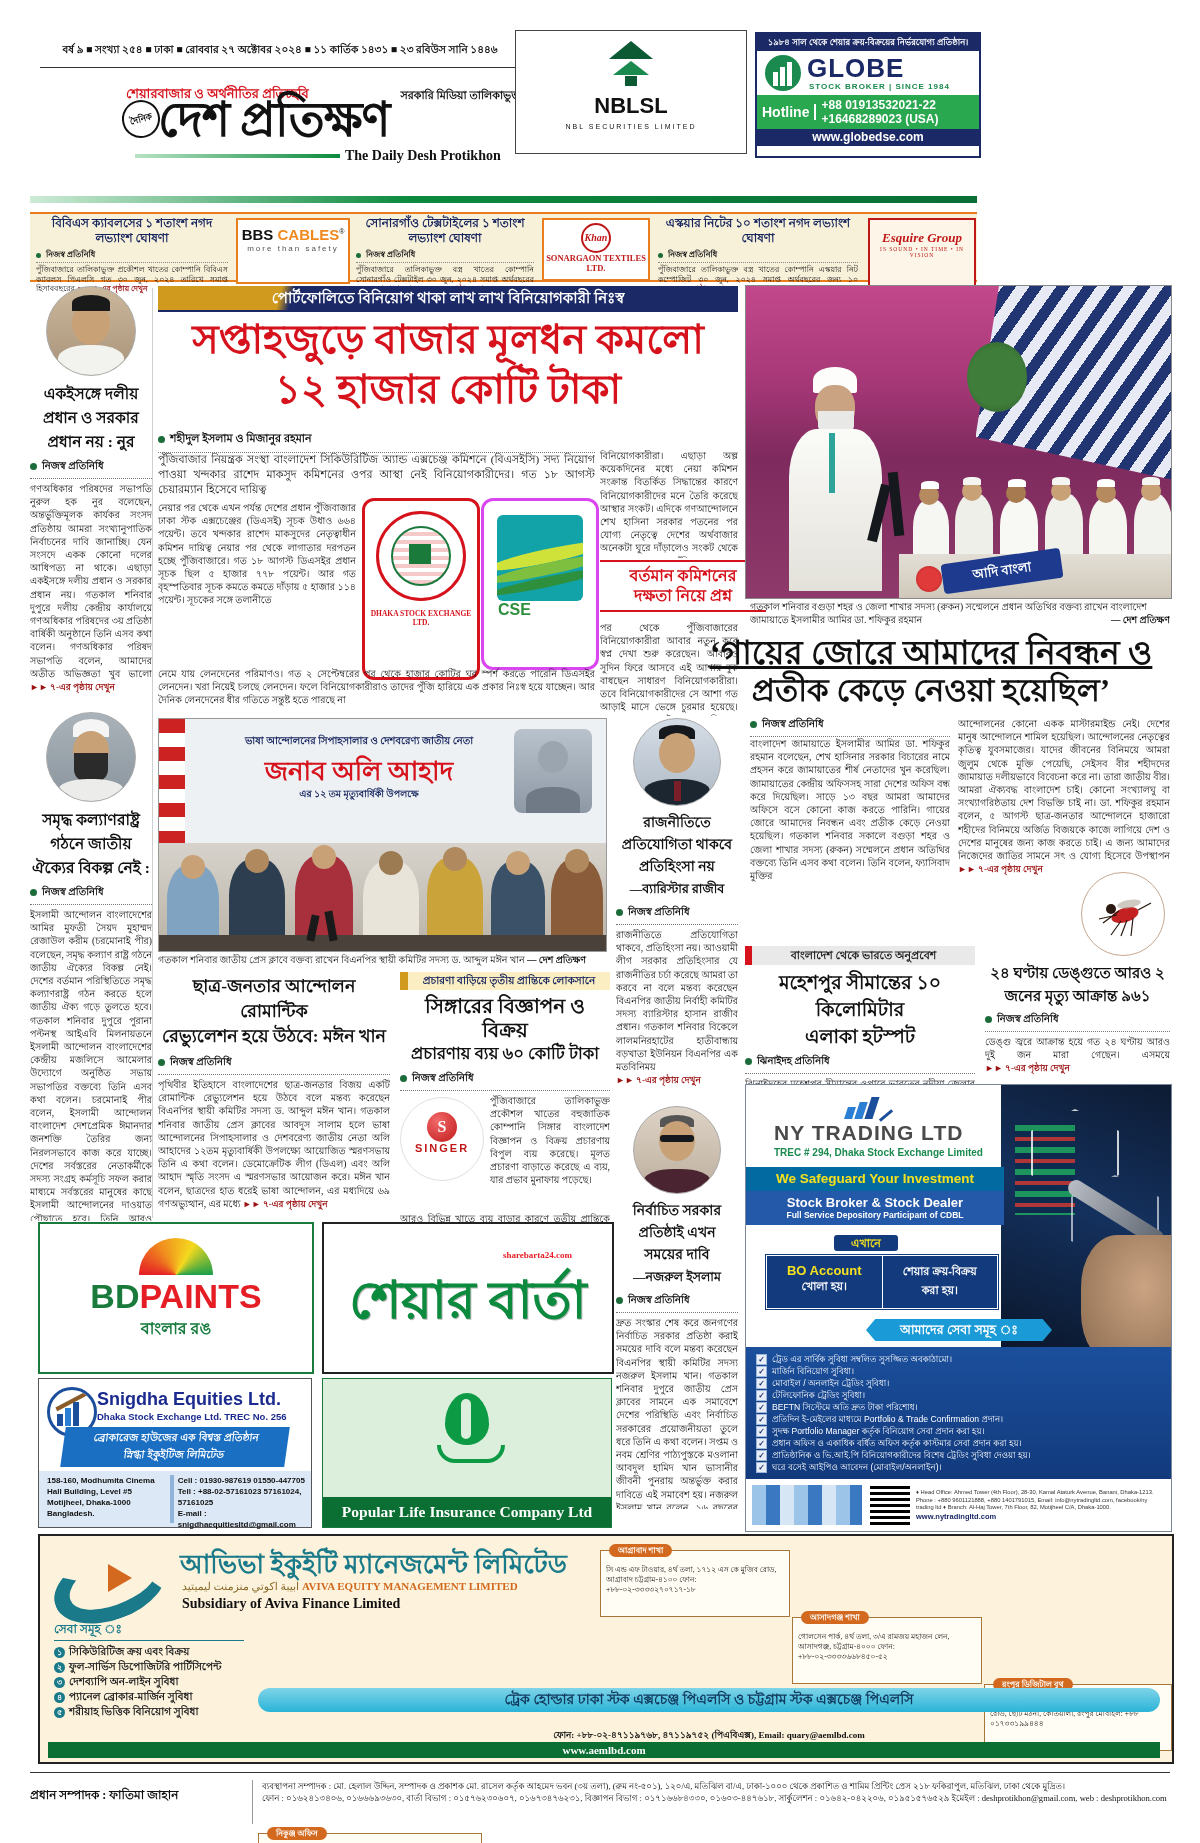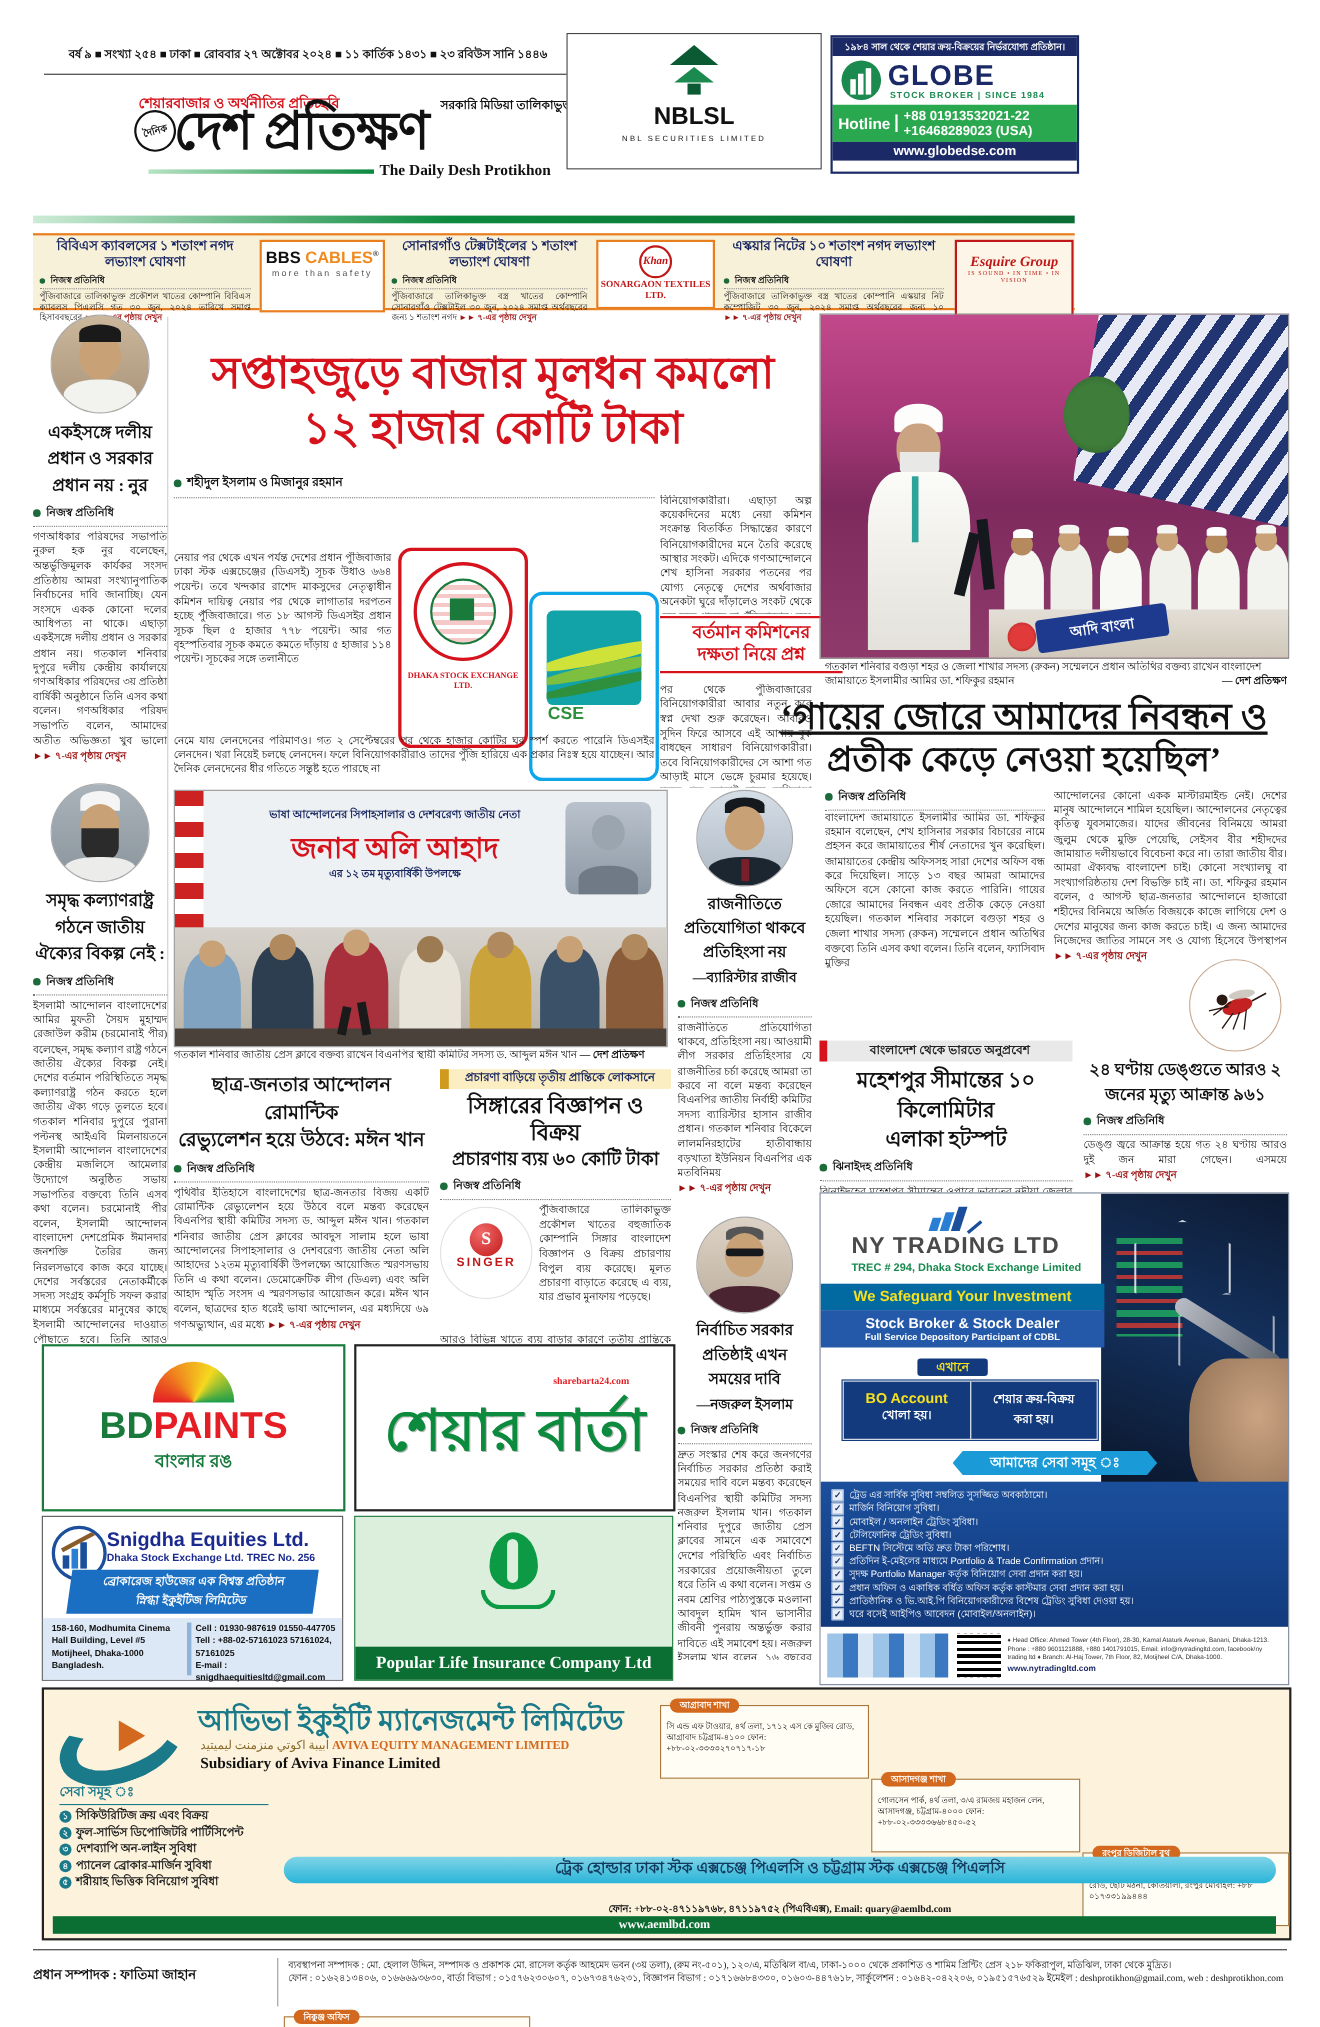--- a/index.html
+++ b/index.html
@@ -149,38 +149,40 @@
       <div class="pb" style="bottom:0;width:64px;height:22px;background:#ececea;"></div>
     </div>
     <div class="b ctr ovh" style="font-size:15.5px;line-height:24px;height:72px;margin-top:6px;">সমৃদ্ধ কল্যাণরাষ্ট্র গঠনে জাতীয় ঐক্যের বিকল্প নেই : চরমোনাই পীর</div>
     <div class="byline" style="margin-top:4px;"><span class="dot"></span><span>নিজস্ব প্রতিনিধি</span></div>
     <div class="just body-s ovh" style="height:312px;">
       <span>ইসলামী আন্দোলন বাংলাদেশের আমির মুফতী সৈয়দ মুহাম্মদ রেজাউল করীম (চরমোনাই পীর) বলেছেন, সমৃদ্ধ কল্যাণ রাষ্ট্র গঠনে জাতীয় ঐক্যের বিকল্প নেই। দেশের বর্তমান পরিস্থিতিতে সমৃদ্ধ কল্যাণরাষ্ট্র গঠন করতে হলে জাতীয় ঐক্য গড়ে তুলতে হবে। গতকাল শনিবার দুপুরে পুরানা পল্টনস্থ আইএবি মিলনায়তনে ইসলামী আন্দোলন বাংলাদেশের কেন্দ্রীয় মজলিসে আমেলার উদ্যোগে অনুষ্ঠিত সভায় সভাপতির বক্তব্যে তিনি এসব কথা বলেন। চরমোনাই পীর বলেন, ইসলামী আন্দোলন বাংলাদেশ দেশপ্রেমিক ঈমানদার জনশক্তি তৈরির জন্য নিরলসভাবে কাজ করে যাচ্ছে। দেশের সর্বস্তরের নেতাকর্মীকে সদস্য সংগ্রহ কর্মসূচি সফল করার মাধ্যমে সর্বস্তরের মানুষের কাছে ইসলামী আন্দোলনের দাওয়াত পৌছাতে হবে। তিনি আরও বলেন, দেশে বিদেশে এখনও দেশবিরোধী ষড়যন্ত্র</span>
       
     </div>
   </div>
 
+  <div class="abs kicker" style="left:158px;top:286px;width:580px;height:24px;">পোর্টফোলিতে বিনিয়োগ থাকা লাখ লাখ বিনিয়োগকারী নিঃস্ব</div>
   <div class="abs ctr b red" style="left:158px;top:316px;width:580px;font-size:40px;line-height:48px;">সপ্তাহজুড়ে বাজার মূলধন কমলো</div>
   <div class="abs ctr b red" style="left:158px;top:366px;width:580px;font-size:40px;line-height:48px;">১২ হাজার কোটি টাকা</div>
 
   <div class="abs" style="left:158px;top:430px;width:437px;border-bottom:1px dotted #777;padding-bottom:3px;font-size:11px;font-weight:bold;">
     <span class="dot"></span><span>শহীদুল ইসলাম ও মিজানুর রহমান</span>
   </div>
+  <div class="abs just body-m ovh" style="left:158px;top:452px;width:437px;height:46px;">পুঁজিবাজার নিয়ন্ত্রক সংস্থা বাংলাদেশ সিকিউরিটিজ অ্যান্ড এক্সচেঞ্জ কমিশনে (বিএসইসি) সদ্য নিয়োগ পাওয়া খন্দকার রাশেদ মাকসুদ কমিশনের ওপর আস্থা নেই বিনিয়োগকারীদের। গত ১৮ আগস্ট চেয়ারম্যান হিসেবে দায়িত্ব</div>
   <div class="abs just body-s ovh" style="left:158px;top:502px;width:198px;height:162px;">নেয়ার পর থেকে এখন পর্যন্ত দেশের প্রধান পুঁজিবাজার ঢাকা স্টক এক্সচেঞ্জের (ডিএসই) সূচক উধাও ৬৬৪ পয়েন্ট। তবে খন্দকার রাশেদ মাকসুদের নেতৃত্বাধীন কমিশন দায়িত্ব নেয়ার পর থেকে লাগাতার দরপতন হচ্ছে পুঁজিবাজারে। গত ১৮ আগস্ট ডিএসইর প্রধান সূচক ছিল ৫ হাজার ৭৭৮ পয়েন্ট। আর গত বৃহস্পতিবার সূচক কমতে কমতে দাঁড়ায় ৫ হাজার ১১৪ পয়েন্ট। সূচকের সঙ্গে তলানীতে</div>
 
   <div class="abs ctr" style="left:362px;top:498px;width:112px;height:166px;border:3px solid #d6131c;border-radius:12px;background:#fff;padding-top:10px;">
     <div style="width:84px;height:84px;border:3px solid #d6131c;border-radius:50%;margin:0 auto;position:relative;overflow:hidden;">
       <div class="abs" style="left:12px;top:12px;width:56px;height:56px;border:2px solid #1a7a3c;border-radius:50%;
            background:repeating-linear-gradient(0deg,#f6c9c9 0 4px,#fff 4px 8px),repeating-linear-gradient(90deg,rgba(214,19,28,.35) 0 4px,transparent 4px 8px);"></div>
       <div class="abs" style="left:30px;top:30px;width:22px;height:20px;background:#1a7a3c;"></div>
     </div>
     <div class="b" style="font-size:7.5px;color:#d6131c;margin-top:8px;line-height:9px;">DHAKA STOCK EXCHANGE LTD.</div>
   </div>
 
-  <div class="abs" style="left:481px;top:498px;width:112px;height:166px;border:3px solid #0ea5e9;border-radius:12px;background:#fff;margin-top:40px;">
+  <div class="abs" style="left:481px;top:498px;width:112px;height:166px;border:3px solid #d946ef;border-radius:12px;background:#fff;">
     <div style="width:86px;height:86px;margin:14px auto 0;background:#12a3a8;border-radius:6px;position:relative;overflow:hidden;">
       <div class="abs" style="left:-10px;top:34px;width:120px;height:14px;background:#cfe23a;border-radius:50%;transform:rotate(-12deg);"></div>
       <div class="abs" style="left:-10px;top:48px;width:120px;height:12px;background:#7fbf3f;border-radius:50%;transform:rotate(-12deg);"></div>
       <div class="abs" style="left:-10px;top:62px;width:120px;height:10px;background:#2e8f3c;border-radius:50%;transform:rotate(-12deg);"></div>
     </div>
     <div class="b" style="font-size:16px;color:#2e8f3c;margin-left:14px;font-family:'Liberation Sans',sans-serif;">CSE</div>
   </div>
 
   <div class="abs just body-s ovh" style="left:158px;top:668px;width:437px;height:46px;">নেমে যায় লেনদেনের পরিমাণও। গত ২ সেপ্টেম্বরের পর থেকে হাজার কোটির ঘর স্পর্শ করতে পারেনি ডিএসইর লেনদেন। খরা নিয়েই চলছে লেনদেন। ফলে বিনিয়োগকারীরাও তাদের পুঁজি হারিয়ে এক প্রকার নিঃস্ব হয়ে যাচ্ছেন। আর দৈনিক লেনদেনের ধীর গতিতে সন্তুষ্ট হতে পারছে না</div>
 

